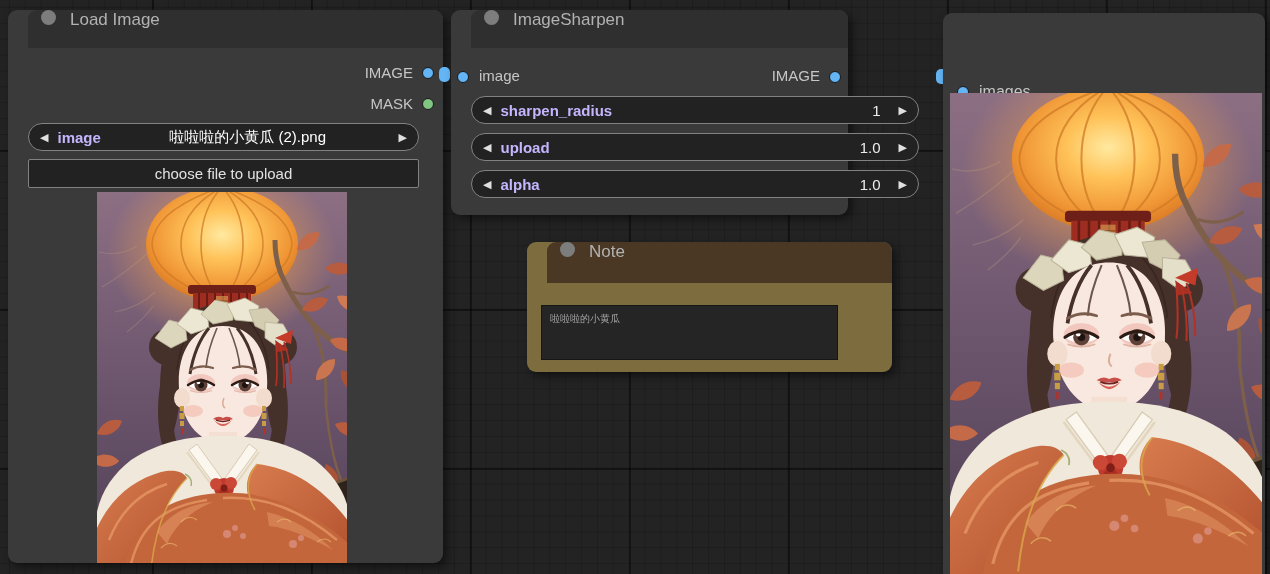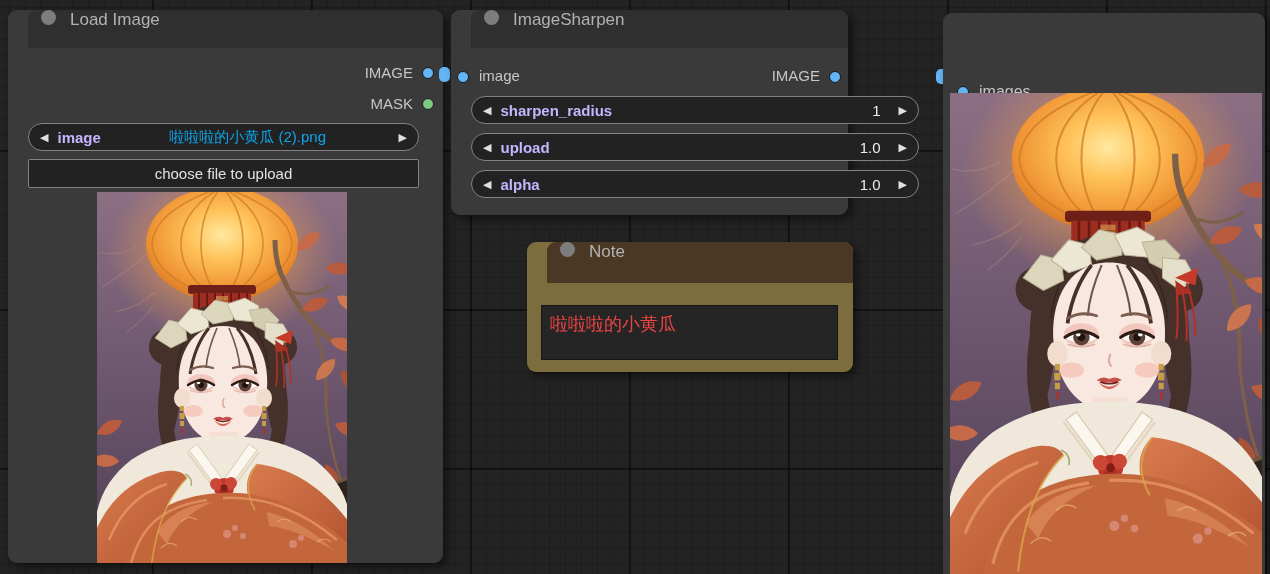--- a/index.html
+++ b/index.html
@@ -23,31 +23,31 @@
   .dot-image{background:#64B5F6;}
   .dot-mask{background:#81C784;}
   .slot-label{position:absolute;color:#c6c6c6;font-size:15px;white-space:nowrap;}
   .widget-pill{position:absolute;height:28px;background:#222;border:1px solid #828282;border-radius:14px;
     display:flex;align-items:center;box-sizing:border-box;color:#a8a8a8;font-size:15px;}
   .w-arrow{color:#e0e0e0;font-size:11px;line-height:1;flex:0 0 auto;}
   .w-arrow.left{margin-left:11px;}
   .w-arrow.right{margin-right:11px;}
   .w-name{margin-left:9px;color:#c4b5fd;font-weight:bold;}
   .w-value{color:#ececec;}
-  .combo-value{flex:1;text-align:center;color:#0ea5e9;font-size:15px;padding-right:4px;}
+  .combo-value{flex:1;text-align:center;color:#ffffff;font-size:15px;padding-right:4px;}
   .upload-btn{position:absolute;background:#222;border:1px solid #828282;border-radius:2px;box-sizing:border-box;
     color:#e2e2e2;font-size:15px;display:flex;align-items:center;justify-content:center;}
   .img-frame{position:absolute;overflow:hidden;background:#6f5870;}
   .img-frame svg{display:block;}
   .link-seg{position:absolute;background:#64B5F6;border-radius:5px;}
   
   .note-node{background:#7d6c3e;}
   .note-header{background:#4a3824;}
   .note-textarea{position:absolute;background:#252525;border:1px solid #161616;box-sizing:border-box;
-    color:#ef4444;font-family:"Liberation Serif","DejaVu Serif",serif;font-size:18px;padding:6px 8px;overflow:hidden;}
+    color:#a3a3a3;font-family:"Liberation Serif","DejaVu Serif",serif;font-size:10px;padding:6px 8px;overflow:hidden;}
 </style>
 </head>
 <body>
 
 <svg width="0" height="0" style="position:absolute" aria-hidden="true">
   <defs>
     <linearGradient id="bgG" x1="0" y1="0" x2="0" y2="1">
       <stop offset="0" stop-color="#8d6f83"></stop>
         <stop offset="0.45" stop-color="#6f5870"></stop>
         <stop offset="1" stop-color="#4f3f55"></stop>
@@ -288,21 +288,21 @@
     <span class="w-arrow left">◀</span>
     <span class="w-name">alpha</span>
     <span style="flex:1"></span>
     <span class="w-value" style="margin-right:18px;">1.0</span>
     <span class="w-arrow right">▶</span>
   </div>
 </div>
 
 <div class="link-seg" style="left:936px;top:69px;width:12px;height:15px;"></div>
 
-<div class="node note-node" style="left:527px;top:242px;width:326px;height:130px;">
+<div class="node note-node" style="left:527px;top:242px;width:365px;height:130px;">
   <div class="node-header note-header" style="height:41px;">
     <div class="title-dot"></div>
     <div class="node-title">Note</div>
   </div>
   <div class="note-textarea" style="left:14px;top:63px;width:297px;height:55px;">啦啦啦的小黄瓜</div>
 </div>
 
 <div class="node" style="left:943px;top:13px;width:322px;height:568px;">
   <div class="slot-dot dot-image" style="left:14px;top:73px;"></div>
   <div class="slot-label" style="left:36px;top:70px;font-size:16px;">images</div>

